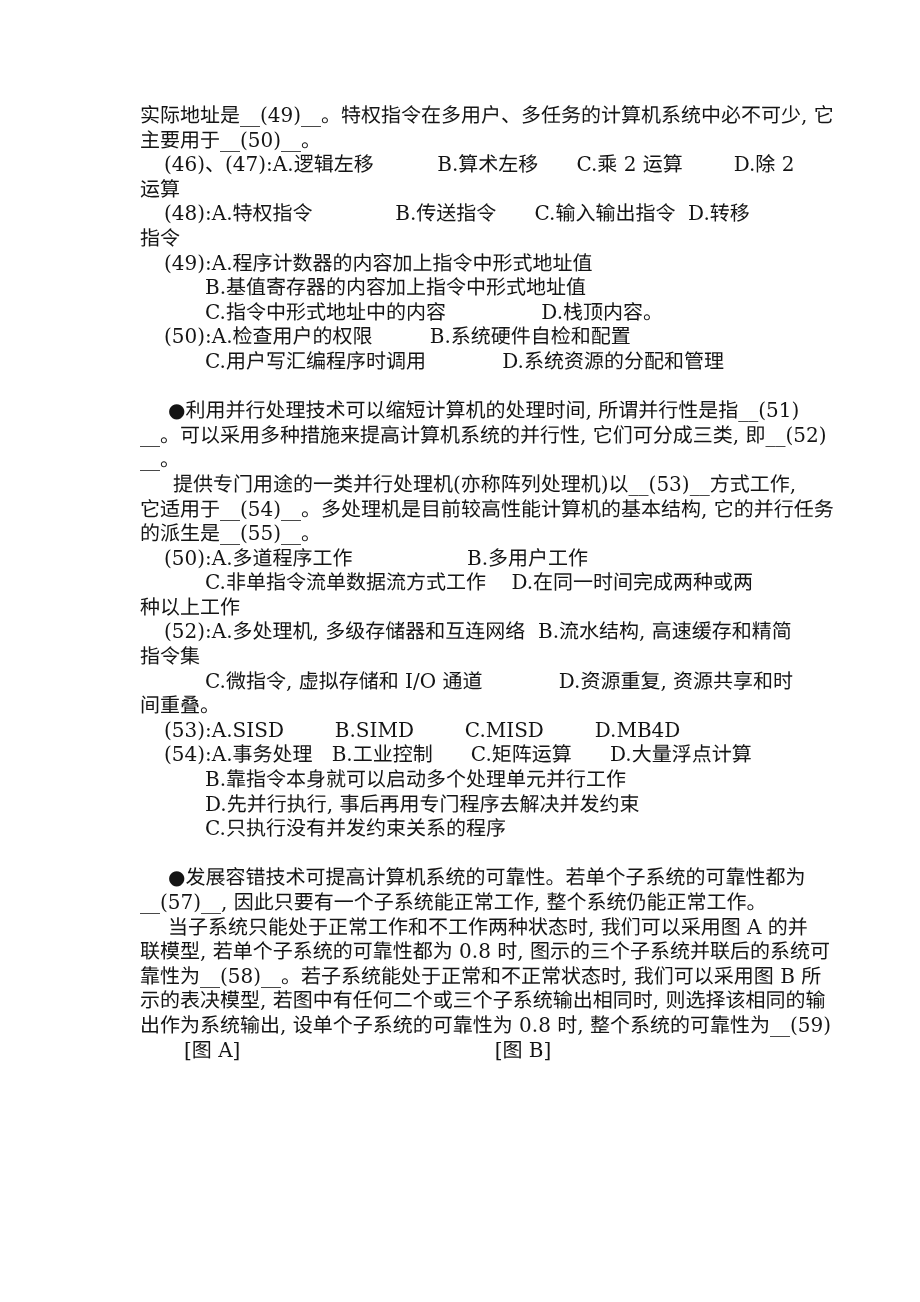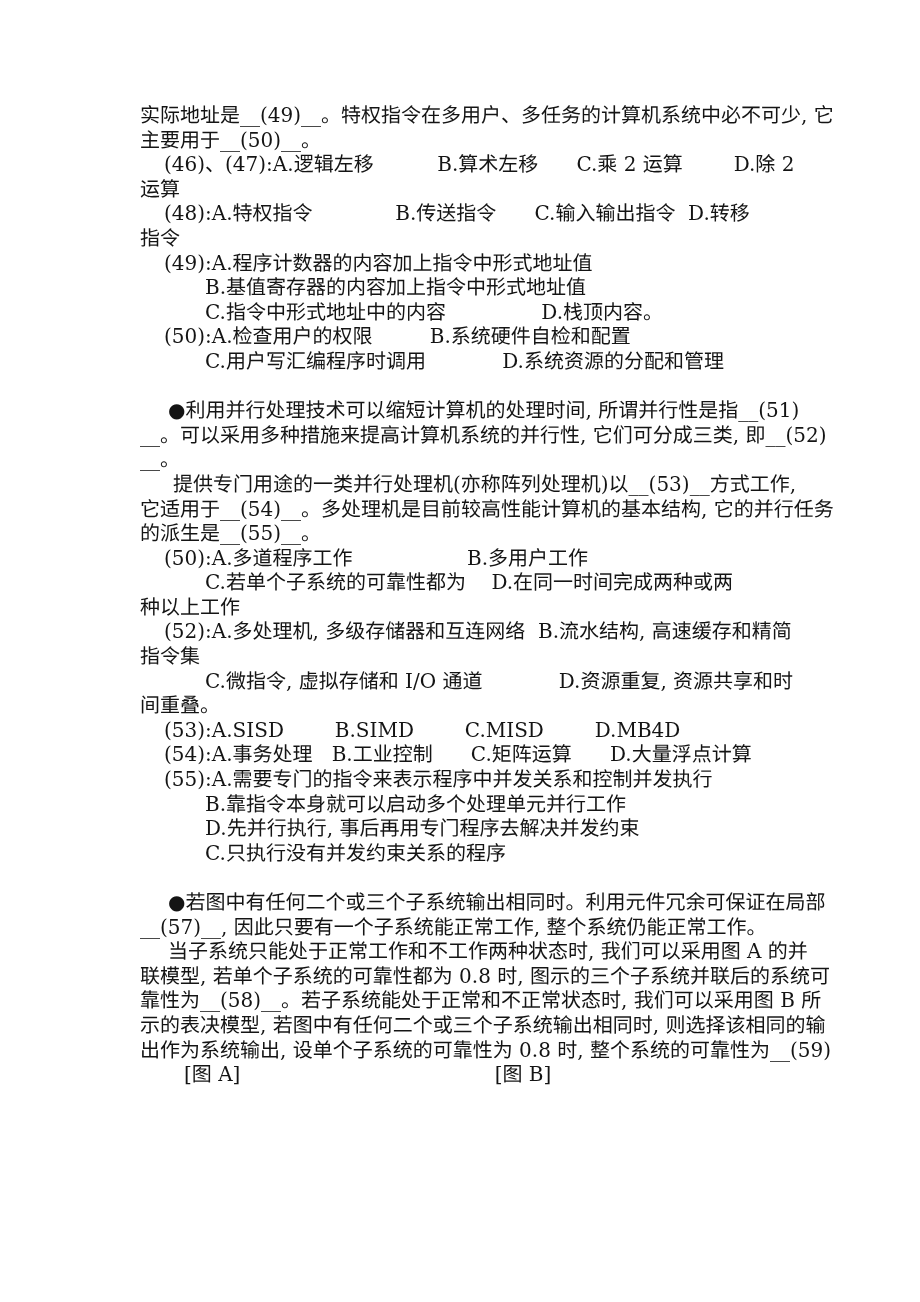--- a/index.html
+++ b/index.html
@@ -54,34 +54,33 @@
     <div class="ln i1">(50):A.检查用户的权限         B.系统硬件自检和配置</div>
     <div class="ln i2">C.用户写汇编程序时调用            D.系统资源的分配和管理</div>
     <div class="ln i0 blank"></div>
     <div class="ln ip">●利用并行处理技术可以缩短计算机的处理时间, 所谓并行性是指__(51)</div>
     <div class="ln i0">__。可以采用多种措施来提高计算机系统的并行性, 它们可分成三类, 即__(52)</div>
     <div class="ln i0">__。</div>
     <div class="ln ip">提供专门用途的一类并行处理机(亦称阵列处理机)以__(53)__方式工作,</div>
     <div class="ln i0">它适用于__(54)__。多处理机是目前较高性能计算机的基本结构, 它的并行任务</div>
     <div class="ln i0">的派生是__(55)__。</div>
     <div class="ln i1">(50):A.多道程序工作                  B.多用户工作</div>
-    <div class="ln i2">C.若单个子系统的可靠性都为    D.在同一时间完成两种或两</div>
+    <div class="ln i2">C.非单指令流单数据流方式工作    D.在同一时间完成两种或两</div>
     <div class="ln i0">种以上工作</div>
     <div class="ln i1">(52):A.多处理机, 多级存储器和互连网络  B.流水结构, 高速缓存和精简</div>
     <div class="ln i0">指令集</div>
     <div class="ln i2">C.微指令, 虚拟存储和 I/O 通道            D.资源重复, 资源共享和时</div>
     <div class="ln i0">间重叠。</div>
     <div class="ln i1">(53):A.SISD        B.SIMD        C.MISD        D.MB4D</div>
     <div class="ln i1">(54):A.事务处理   B.工业控制      C.矩阵运算      D.大量浮点计算</div>
-    <div class="ln i1">(55):A.需要专门的指令来表示程序中并发关系和控制并发执行</div>
     <div class="ln i2">B.靠指令本身就可以启动多个处理单元并行工作</div>
     <div class="ln i2">D.先并行执行, 事后再用专门程序去解决并发约束</div>
     <div class="ln i2">C.只执行没有并发约束关系的程序</div>
     <div class="ln i0 blank"></div>
-    <div class="ln ip">●若图中有任何二个或三个子系统输出相同时。利用元件冗余可保证在局部</div>
+    <div class="ln ip">●发展容错技术可提高计算机系统的可靠性。若单个子系统的可靠性都为</div>
     <div class="ln i0">__(57)__, 因此只要有一个子系统能正常工作, 整个系统仍能正常工作。</div>
     <div class="ln ip">当子系统只能处于正常工作和不工作两种状态时, 我们可以采用图 A 的并</div>
     <div class="ln i0">联模型, 若单个子系统的可靠性都为 0.8 时, 图示的三个子系统并联后的系统可</div>
     <div class="ln i0">靠性为__(58)__。若子系统能处于正常和不正常状态时, 我们可以采用图 B 所</div>
     <div class="ln i0">示的表决模型, 若图中有任何二个或三个子系统输出相同时, 则选择该相同的输</div>
     <div class="ln i0">出作为系统输出, 设单个子系统的可靠性为 0.8 时, 整个系统的可靠性为__(59)</div>
     <div class="ln ifig">[图 A]                                        [图 B]</div>
   </div>
 </div>
 

